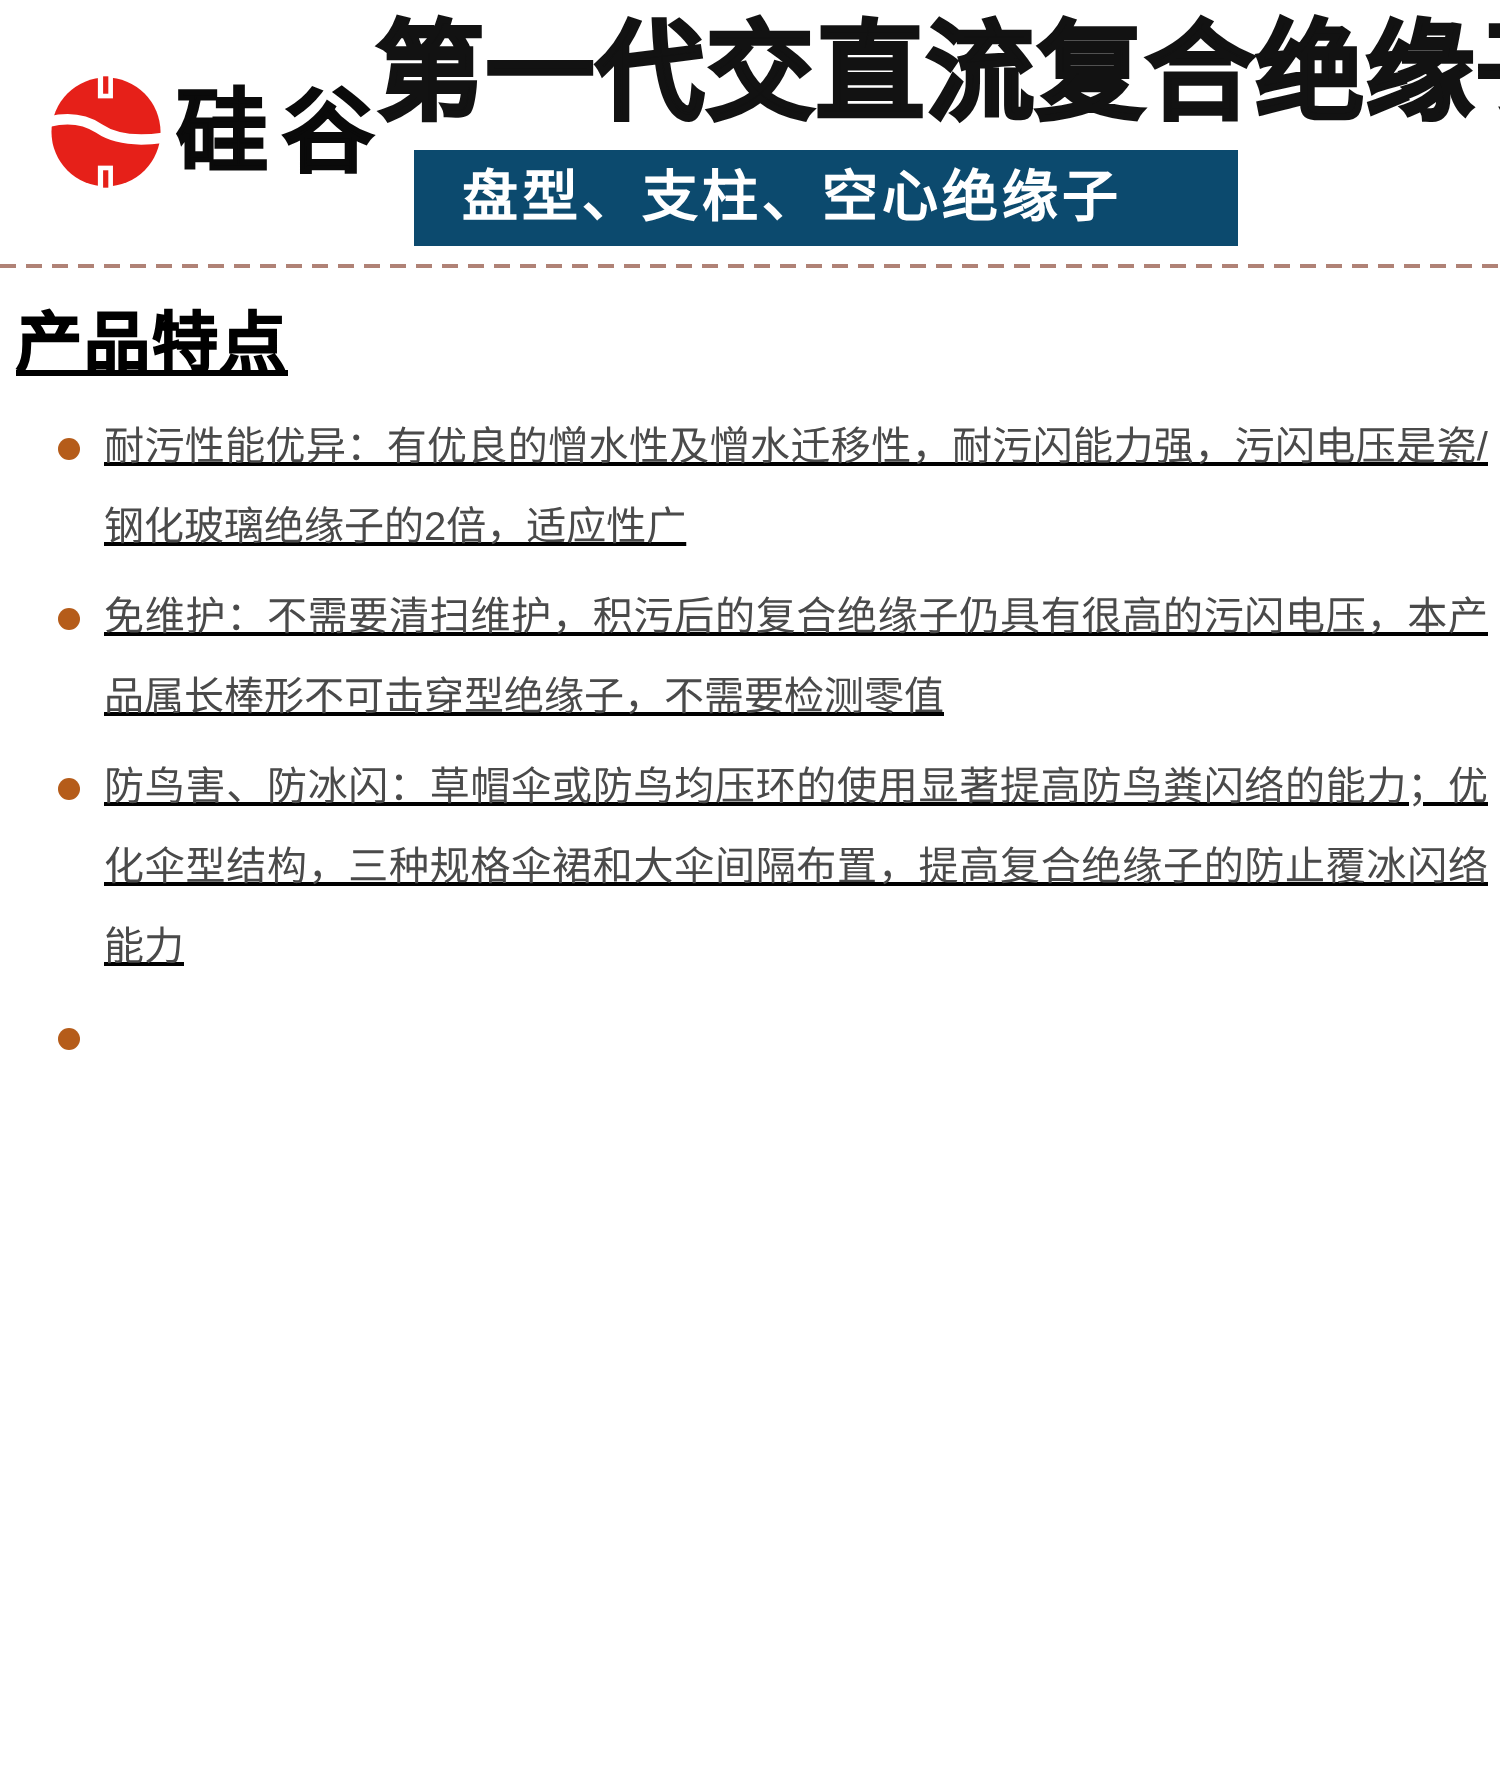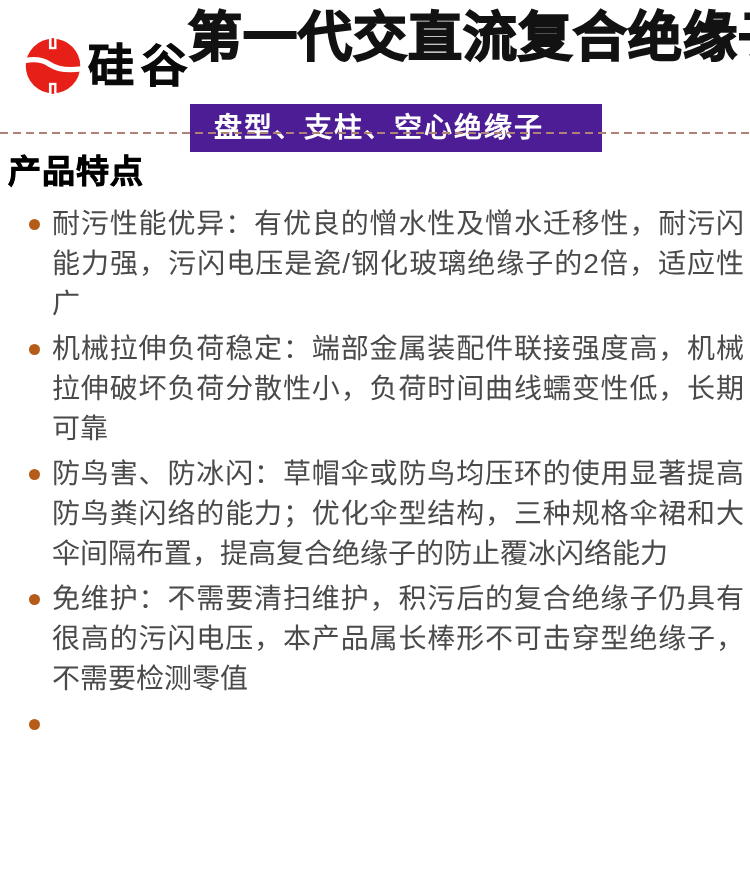--- a/index.html
+++ b/index.html
@@ -18,42 +18,42 @@
     letter-spacing:7px;margin-left:6px;line-height:1;
     -webkit-text-stroke:1px #0a0a0a;
   }
   .main-title{
     position:absolute;left:188px;top:4px;
     font-size:54px;font-weight:900;color:#121212;
     letter-spacing:1px;white-space:nowrap;line-height:1.25;
     -webkit-text-stroke:1.8px #121212;
   }
   .banner{
-    position:absolute;left:190px;top:75px;
+    position:absolute;left:207px;top:75px;
     width:412px;height:48px;box-sizing:border-box;
-    background:#4c1d95;color:#ffffff;
+    background:#0c4a6e;color:#ffffff;
     font-size:28px;font-weight:700;letter-spacing:2px;
-    line-height:48px;padding-left:24px;margin-top:29px;
+    line-height:48px;padding-left:24px;
   }
   .dashed-divider{
     position:absolute;left:0;bottom:0;width:750px;height:2px;
     background:repeating-linear-gradient(90deg,#b08276 0 8px,transparent 8px 13px);
   }
   
-  .content{padding:0 6px 0 8px;}
+  .content{padding:0 6px 0 8px;text-decoration:underline;}
   .section-heading{
     font-size:33px;font-weight:900;color:#000000;
     letter-spacing:1px;margin:18px 0 12px 0;line-height:40px;
     -webkit-text-stroke:0.8px #000;
   }
   .feature-list{list-style:none;margin:0;padding:0;}
   .feature-item{
     position:relative;
     padding-left:44px;margin-bottom:5px;
-    font-size:28px;line-height:40px;color:#4a4a4a;
+    font-size:20px;line-height:40px;color:#4a4a4a;
     text-align:justify;text-justify:inter-ideograph;
   }
   .dot{
     position:absolute;left:21px;top:15px;
     width:11px;height:11px;border-radius:50%;
     background:#b55c1a;
   }
 </style>
 </head>
 <body>
@@ -77,27 +77,23 @@
 
 <div class="content">
   <h1 class="section-heading">产品特点</h1>
   <ul class="feature-list">
       <li class="feature-item">
       <span class="dot"></span>
       <span>耐污性能优异：有优良的憎水性及憎水迁移性，耐污闪能力强，污闪电压是瓷/钢化玻璃绝缘子的2倍，适应性广</span>
     </li>
       <li class="feature-item">
       <span class="dot"></span>
-      <span>机械拉伸负荷稳定：端部金属装配件联接强度高，机械拉伸破坏负荷分散性小，负荷时间曲线蠕变性低，长期可靠</span>
+      <span>免维护：不需要清扫维护，积污后的复合绝缘子仍具有很高的污闪电压，本产品属长棒形不可击穿型绝缘子，不需要检测零值</span>
     </li>
       <li class="feature-item">
       <span class="dot"></span>
       <span>防鸟害、防冰闪：草帽伞或防鸟均压环的使用显著提高防鸟粪闪络的能力；优化伞型结构，三种规格伞裙和大伞间隔布置，提高复合绝缘子的防止覆冰闪络能力</span>
-    </li>
-      <li class="feature-item">
-      <span class="dot"></span>
-      <span>免维护：不需要清扫维护，积污后的复合绝缘子仍具有很高的污闪电压，本产品属长棒形不可击穿型绝缘子，不需要检测零值</span>
     </li>
       <li class="feature-item">
       <span class="dot"></span>
     </li>
     </ul>
 </div>
 
 </body></html>

